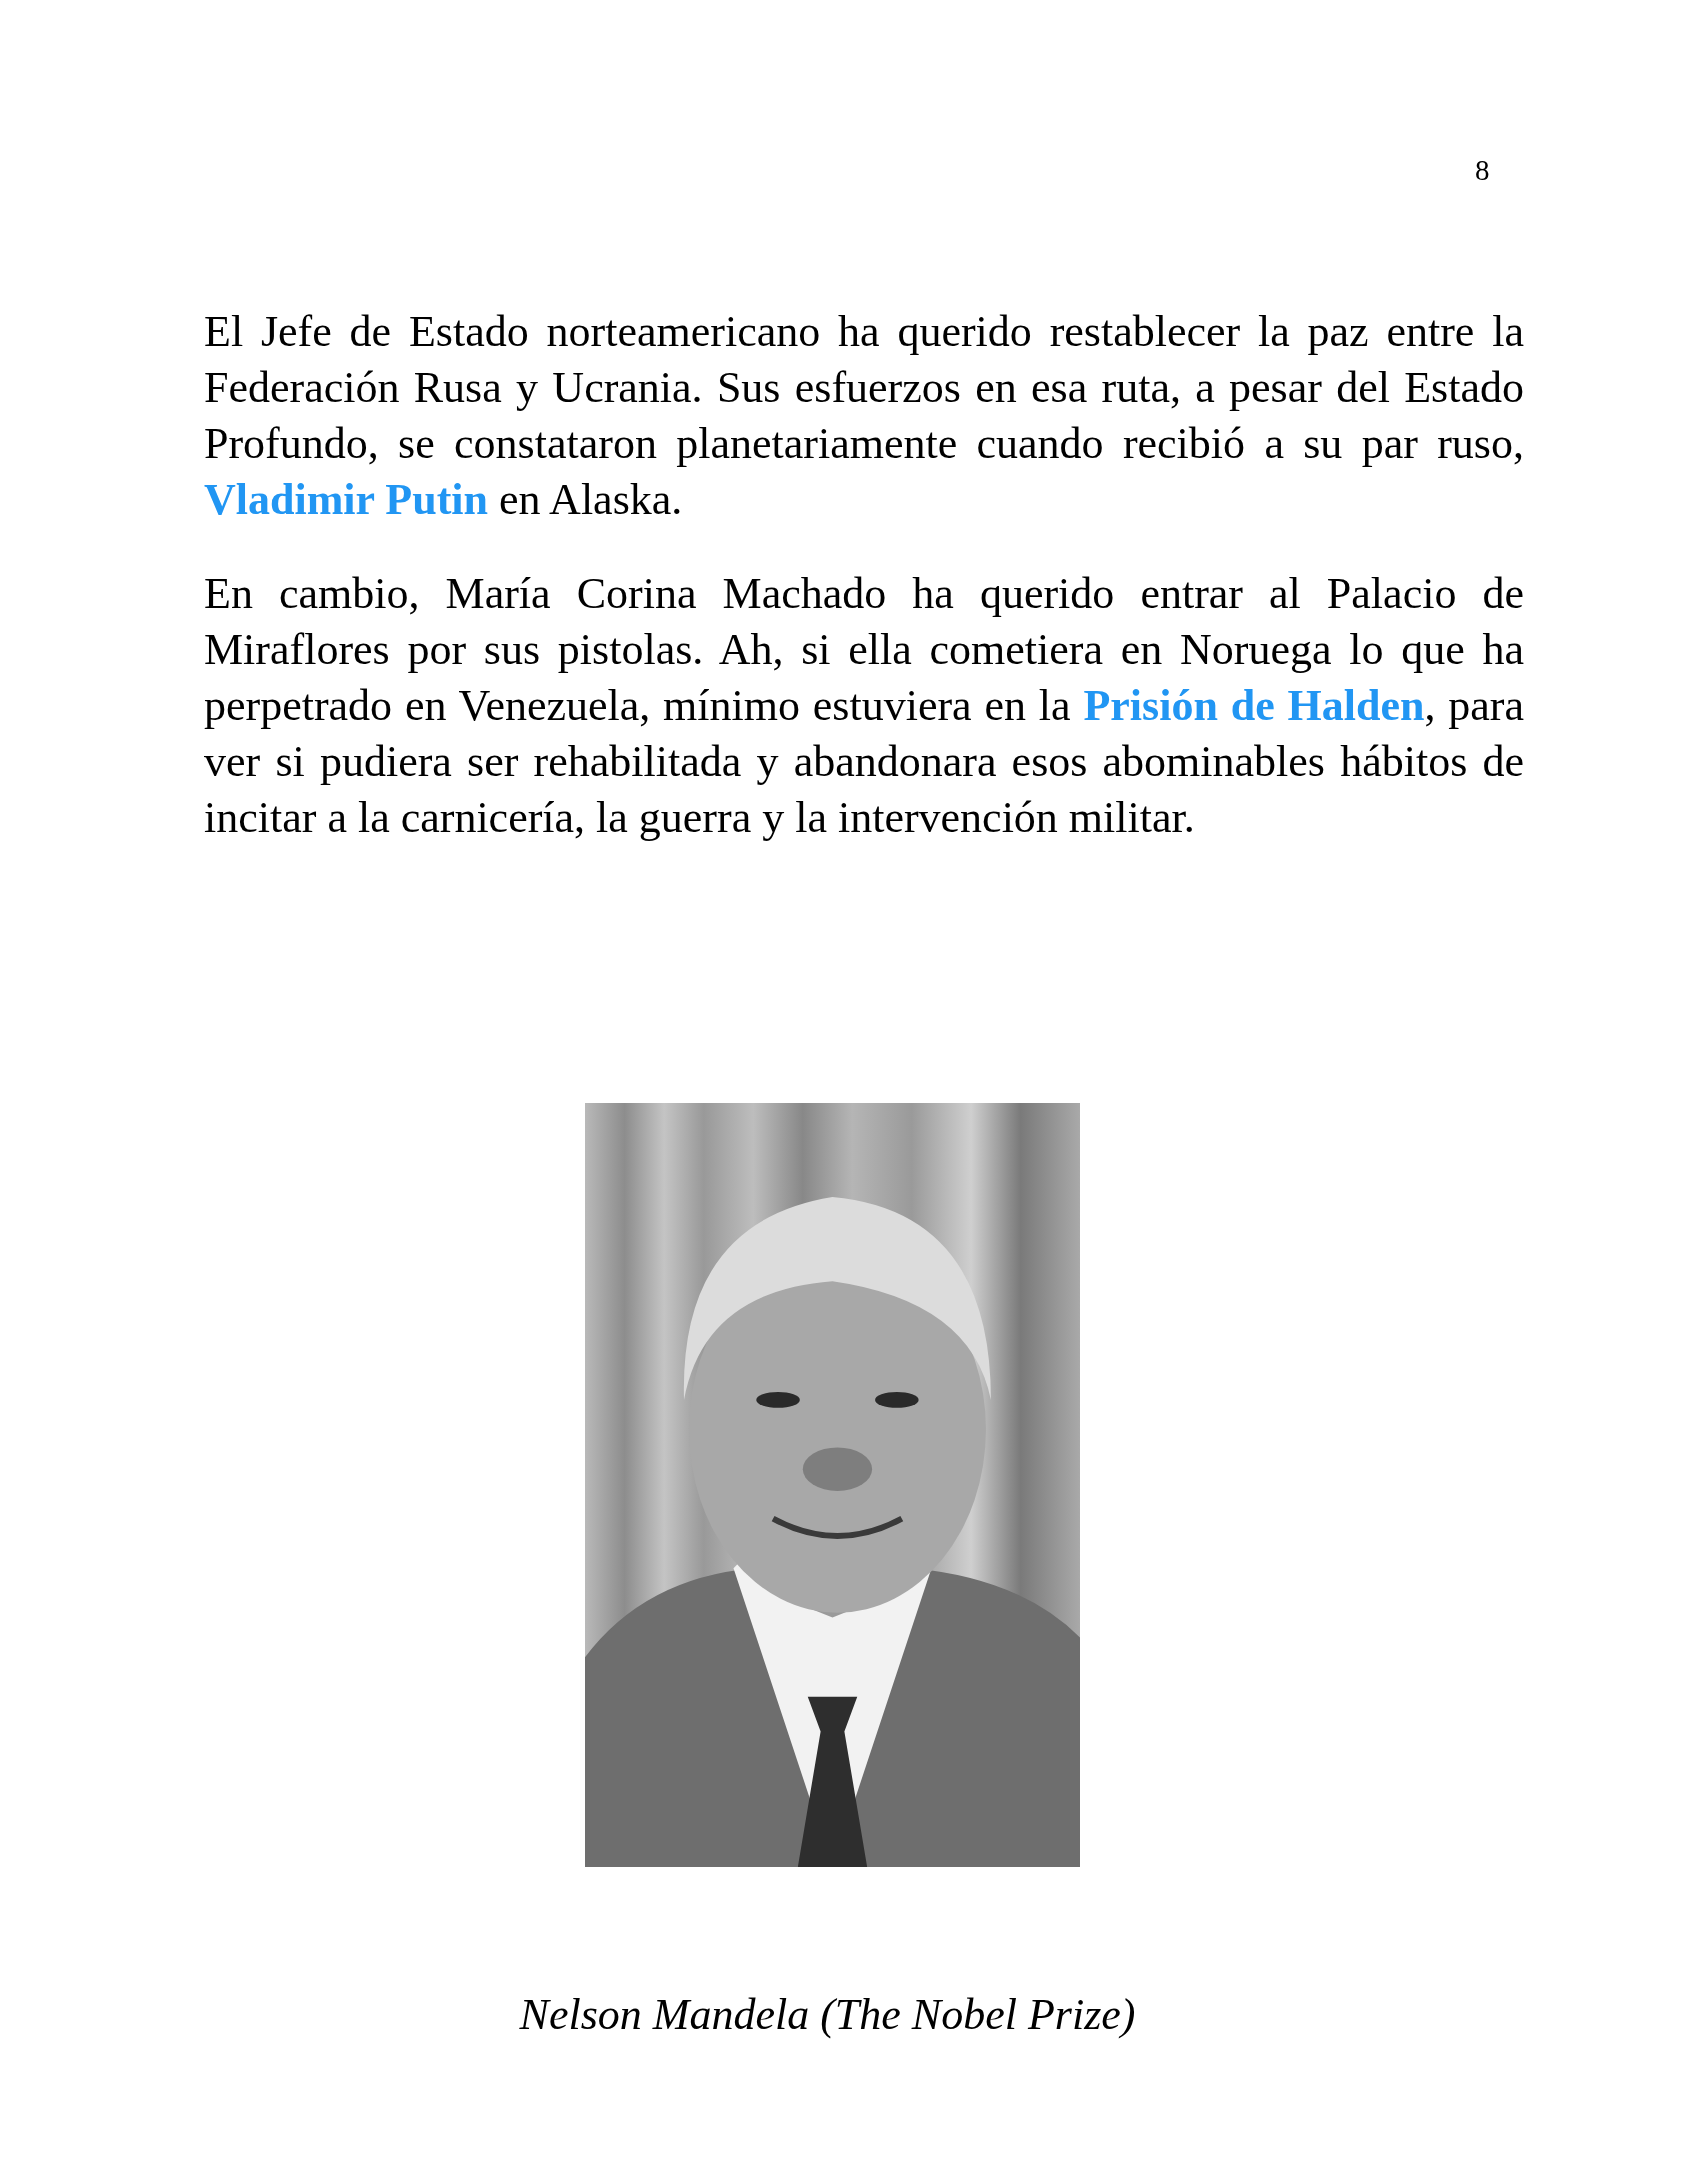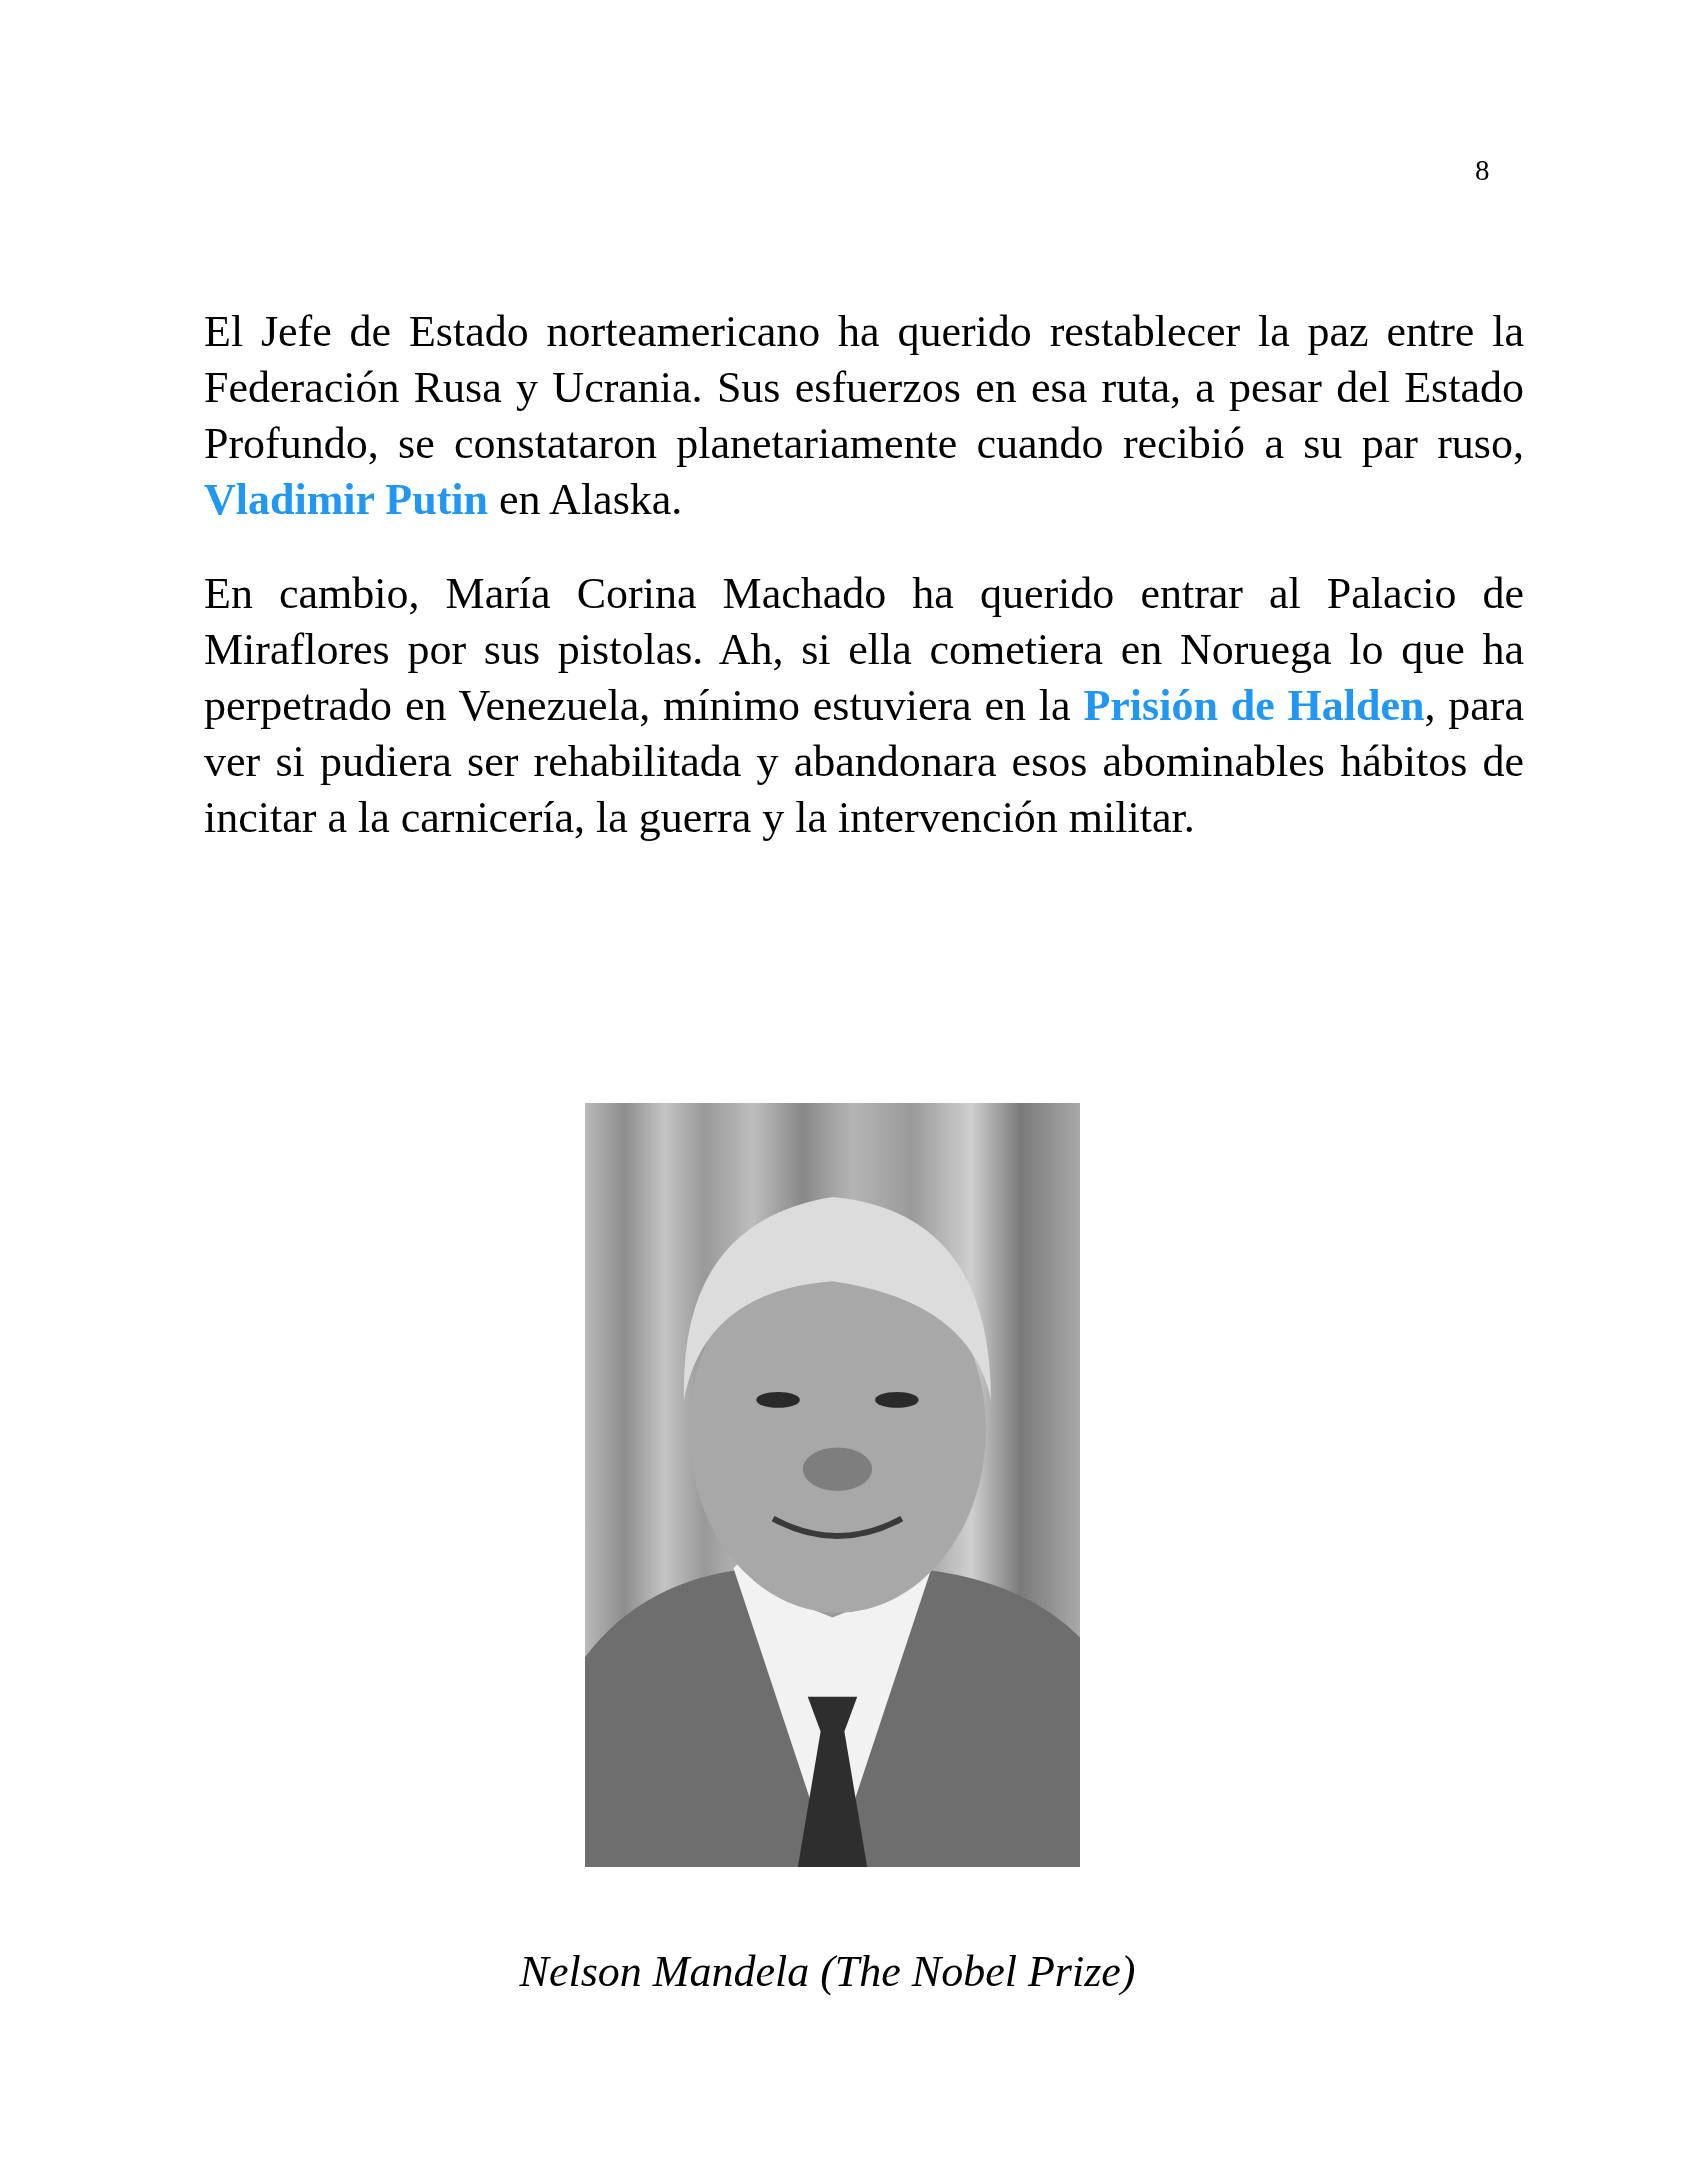--- a/index.html
+++ b/index.html
@@ -5,21 +5,21 @@
   html, body { margin: 0; padding: 0; background: #ffffff; }
   body { width: 1683px; height: 2178px; position: relative; overflow: hidden;
          font-family: "Liberation Serif", "DejaVu Serif", serif; color: #000; }
   .page-number { position: absolute; top: 156px; left: 1475px; font-size: 29px; line-height: 1; }
   .body-text { position: absolute; left: 184px; top: 304px; width: 1320px; margin-left: 20px; }
   .para { font-size: 44px; line-height: 56px; text-align: justify; margin: 0 0 38px 0; }
   .para .link { color: #2196F3; font-weight: bold; text-decoration: none; cursor: pointer; }
   .photo { position: absolute; left: 585px; top: 1103px; width: 495px; height: 764px; overflow: hidden;
            background: linear-gradient(90deg,#b9b9b9 0%,#8d8d8d 8%,#c4c4c4 16%,#999 24%,#bdbdbd 34%,#888 44%,#b5b5b5 54%,#9a9a9a 66%,#cfcfcf 78%,#7a7a7a 88%,#a9a9a9 100%); }
   .photo svg { position: absolute; left: 0; top: 0; width: 100%; height: 100%; }
-  .caption { position: absolute; top: 1950px; left: 0; width: 1655px; text-align: center;
+  .caption { position: absolute; top: 1993px; left: 0; width: 1655px; text-align: center;
              font-size: 44px; font-style: italic; line-height: 1; }
 </style>
 </head>
 <body>
 
 <div>
   <div class="page-number">8</div>
 
   <div class="body-text">
     <p class="para"><span>El Jefe de Estado norteamericano ha querido restablecer la paz entre la Federación Rusa y Ucrania. Sus esfuerzos en esa ruta, a pesar del Estado Profundo, se constataron planetariamente cuando recibió a su par ruso, </span><a class="link">Vladimir Putin</a><span> en Alaska.</span></p>

